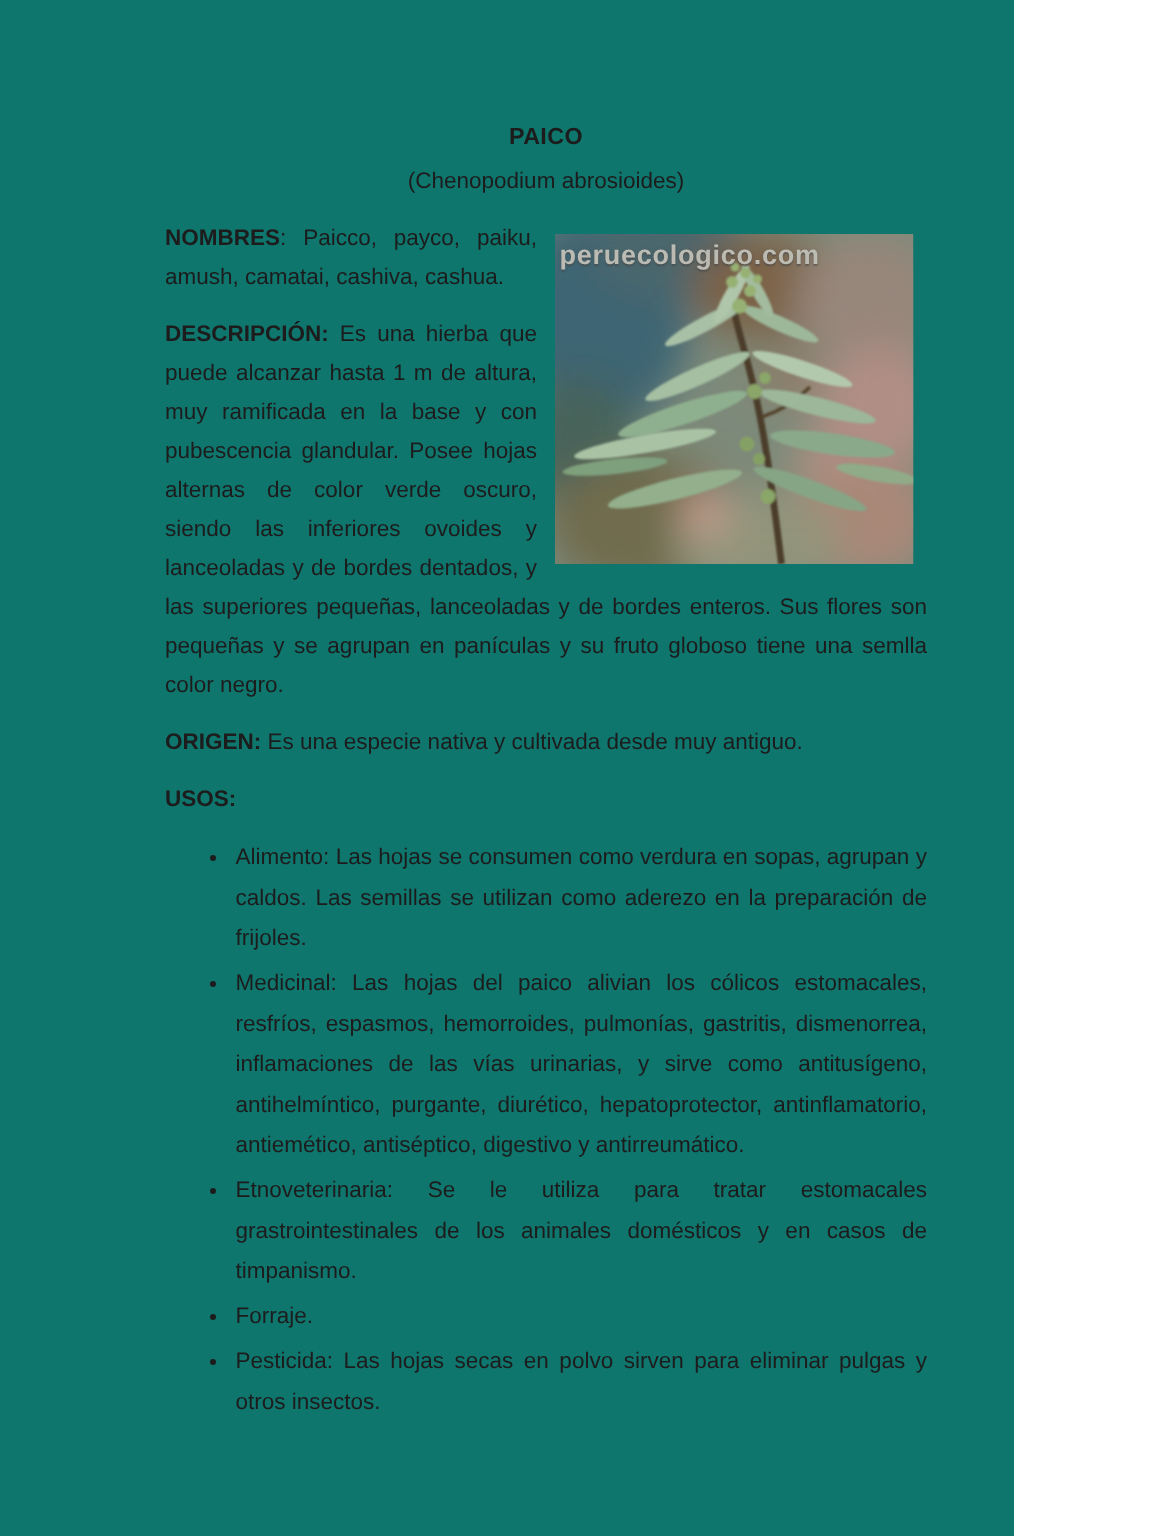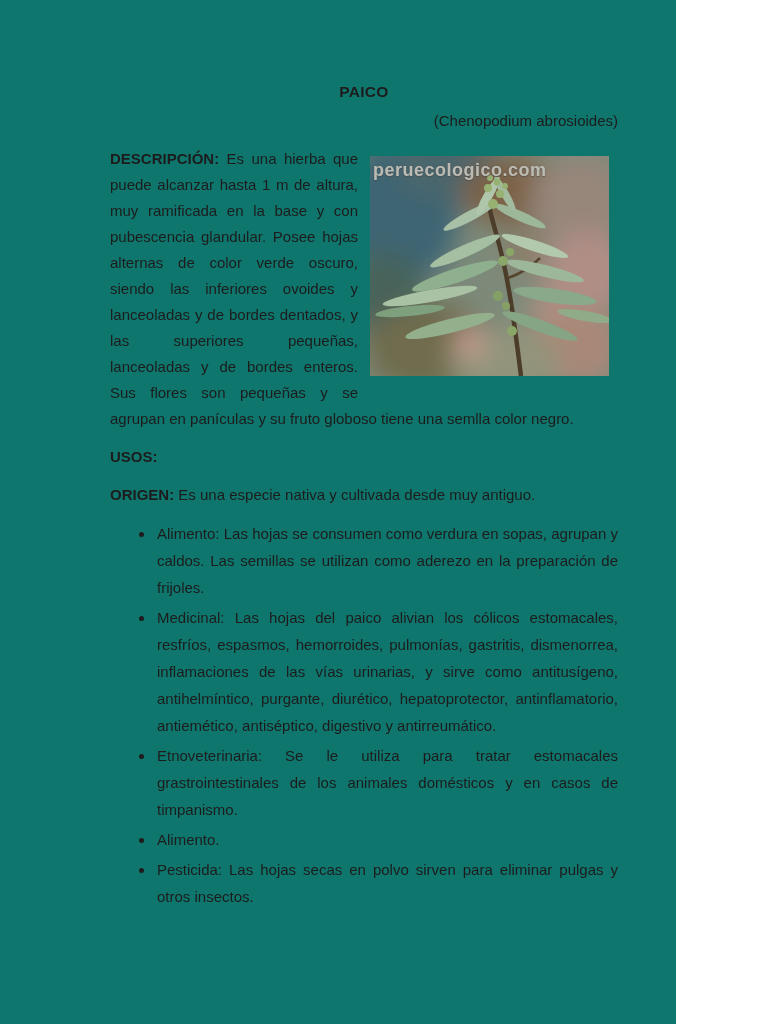--- a/index.html
+++ b/index.html
@@ -19,21 +19,21 @@
   .doc-title {
     margin: 0 0 6px 0;
     font-size: 15.5px;
     font-weight: bold;
     text-align: center;
     line-height: 20px;
     letter-spacing: 0.3px;
   }
   .doc-subtitle {
     margin: 0 0 12px 0;
-    text-align: right;
+    text-align: center;
   }
   .flow { position: relative; }
   .photo {
     float: right;
     width: 239px;
     height: 220px;
     margin: 10px 9px 8px 12px;
     position: relative;
     overflow: hidden;
   }
@@ -127,29 +127,30 @@
           <circle cx="133" cy="105" r="5" fill="#8aa668"></circle>
             <circle cx="140" cy="96" r="4" fill="#8aa668"></circle>
           <circle cx="128" cy="140" r="5" fill="#85a065"></circle>
             <circle cx="136" cy="150" r="4" fill="#85a065"></circle>
           <circle cx="142" cy="175" r="5" fill="#8aa668"></circle>
         </g>
       </svg>
       <div class="watermark">peruecologico.com</div>
     </div>
 
+    <p class="para"><b>NOMBRES</b><span>: Paicco, payco, paiku, amush, camatai, cashiva, cashua.</span></p>
 
     <p class="para"><b>DESCRIPCIÓN:</b><span> Es una hierba que puede alcanzar hasta 1 m de altura, muy ramificada en la base y con pubescencia glandular. Posee hojas alternas de color verde oscuro, siendo las inferiores ovoides y lanceoladas y de bordes dentados, y las superiores pequeñas, lanceoladas y de bordes enteros. Sus flores son pequeñas y se agrupan en panículas y su fruto globoso tiene una semlla color negro.</span></p>
 
+    <p class="para"><b>ORIGEN:</b><span> Es una especie nativa y cultivada desde muy antiguo.</span></p>
+
     <p class="para"><b>USOS:</b></p>
-
-    <p class="para"><b>ORIGEN:</b><span> Es una especie nativa y cultivada desde muy antiguo.</span></p>
 
     <ul class="usos-list">
       <li>Alimento: Las hojas se consumen como verdura en sopas, agrupan y caldos. Las semillas se utilizan como aderezo en la preparación de frijoles.</li>
       <li>Medicinal: Las hojas del paico alivian los cólicos estomacales, resfríos, espasmos, hemorroides, pulmonías, gastritis, dismenorrea, inflamaciones de las vías urinarias, y sirve como antitusígeno, antihelmíntico, purgante, diurético, hepatoprotector, antinflamatorio, antiemético, antiséptico, digestivo y antirreumático.</li>
       <li>Etnoveterinaria: Se le utiliza para tratar estomacales grastrointestinales de los animales domésticos y en casos de timpanismo.</li>
-      <li>Alimento.</li>
+      <li>Forraje.</li>
       <li>Pesticida: Las hojas secas en polvo sirven para eliminar pulgas y otros insectos.</li>
     </ul>
 
   </div>
 </div>
 
 </body></html>

